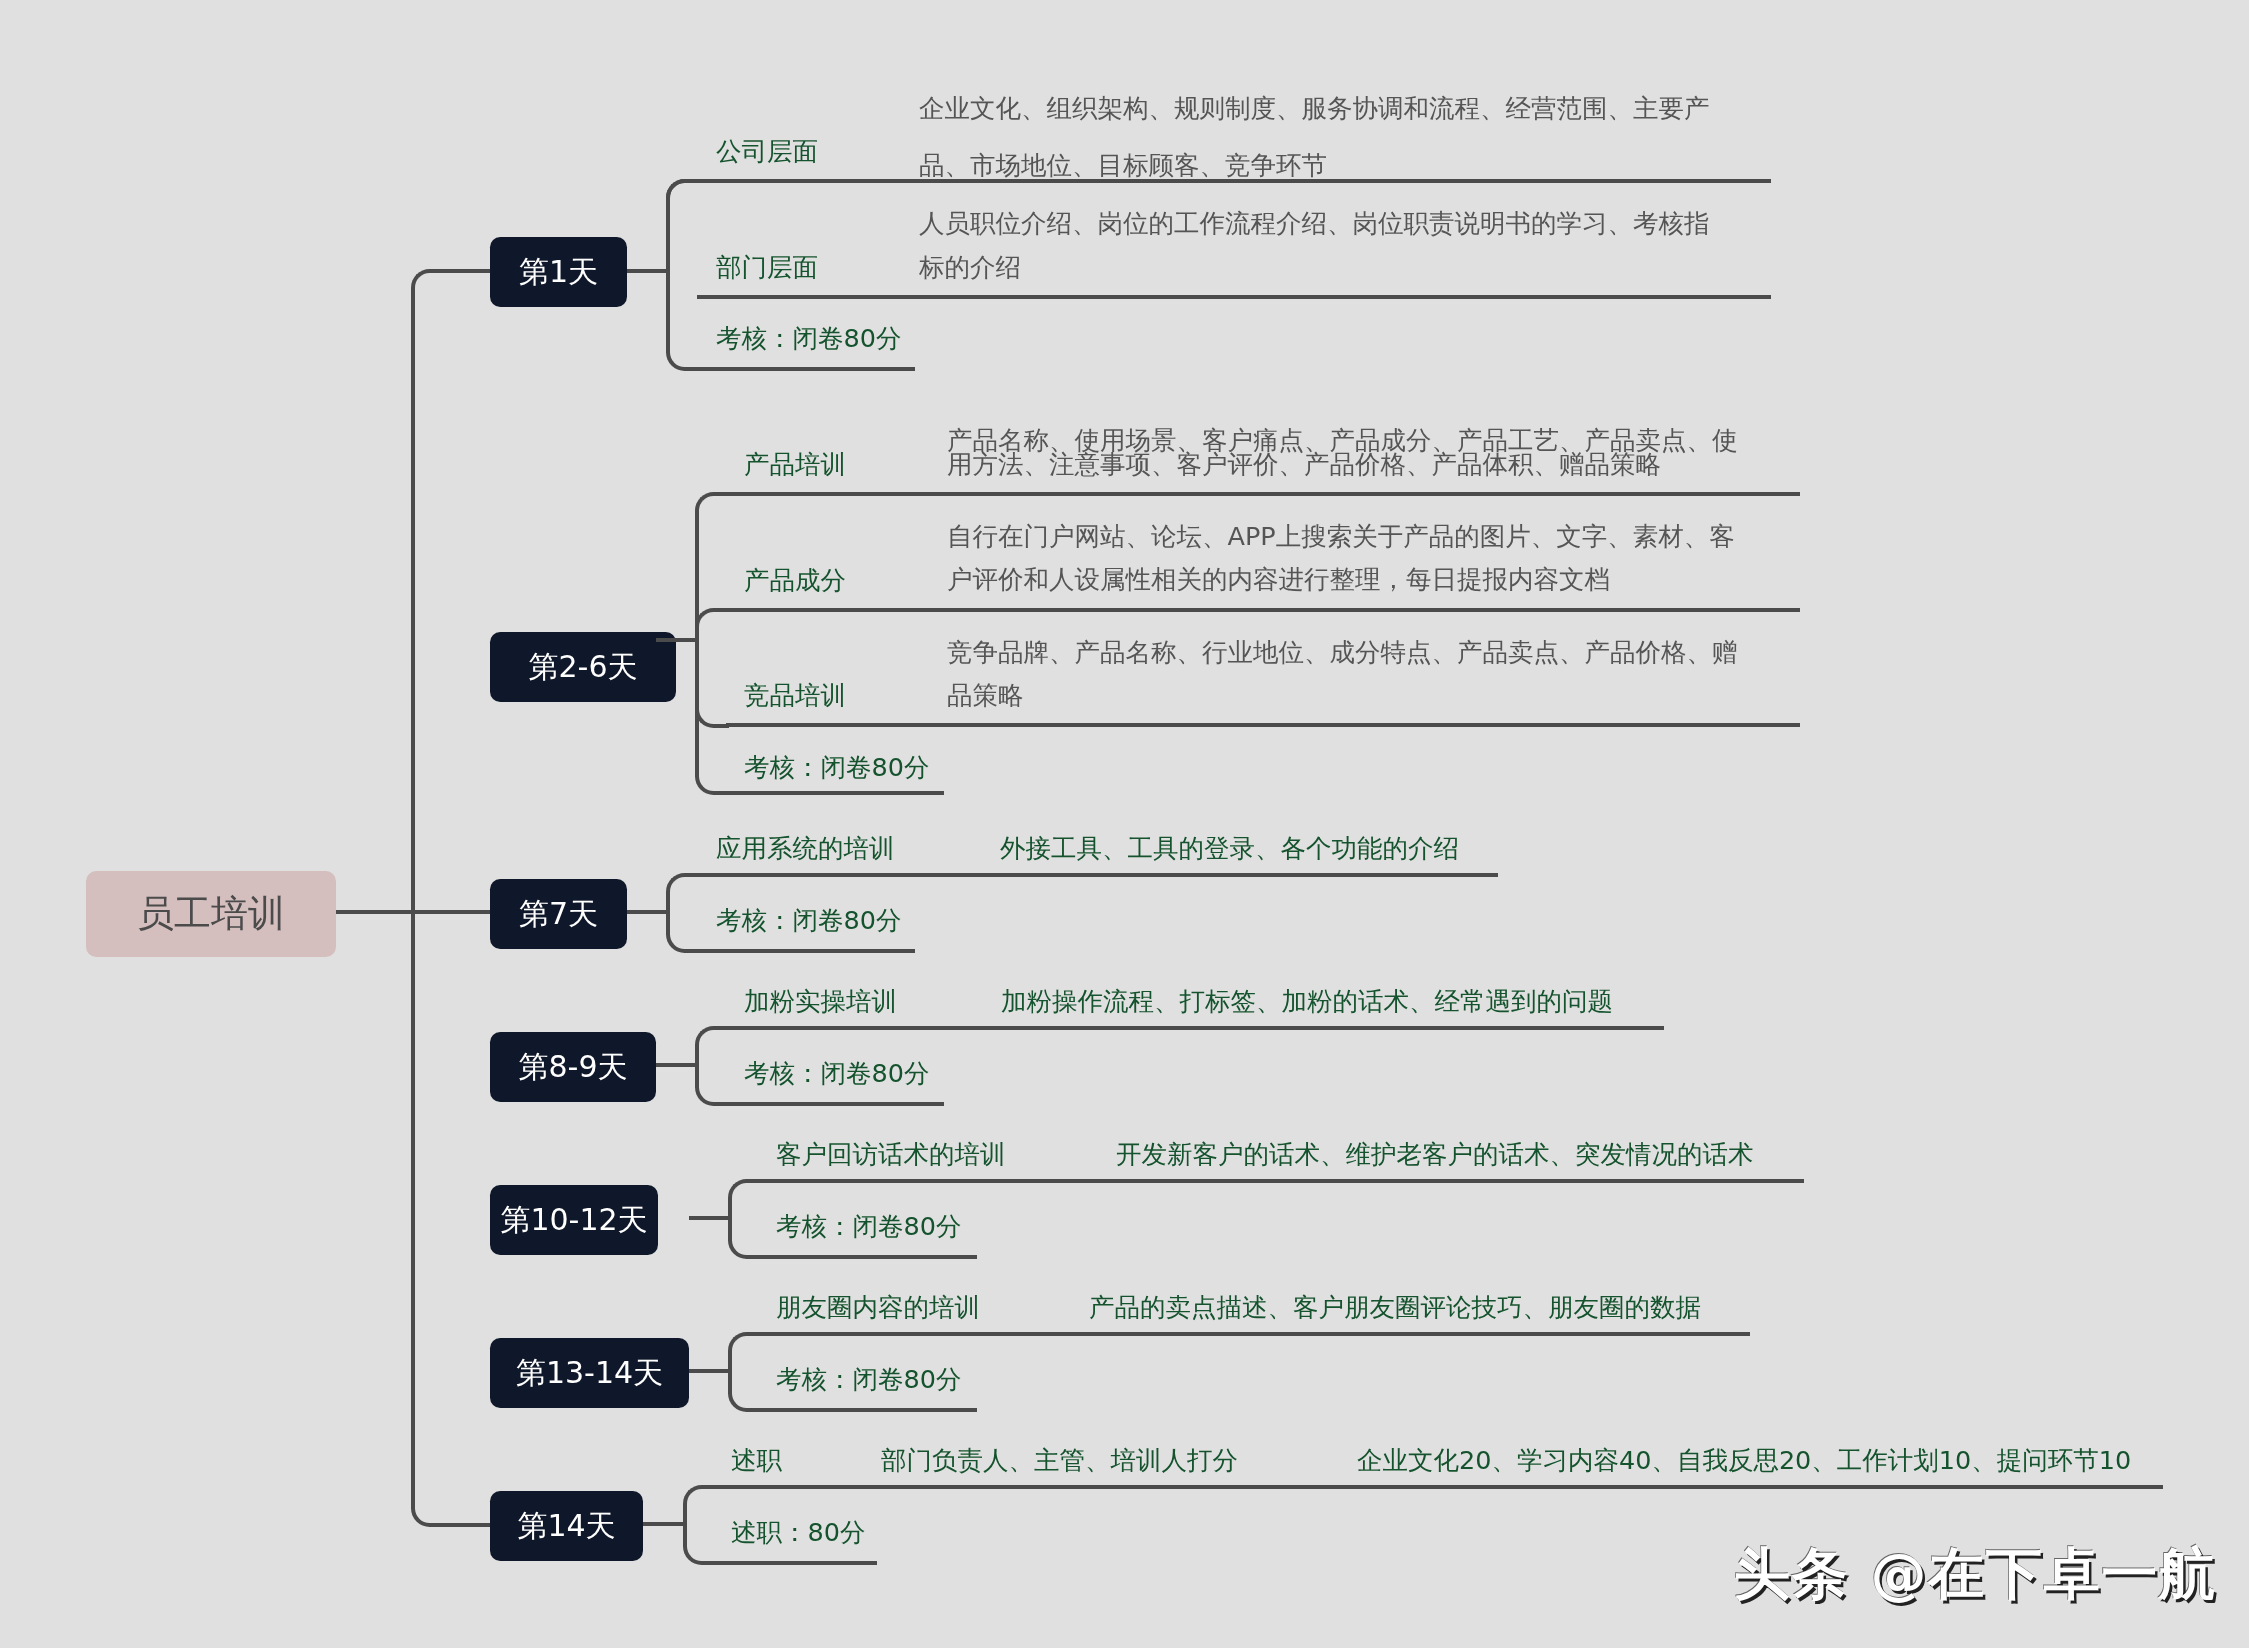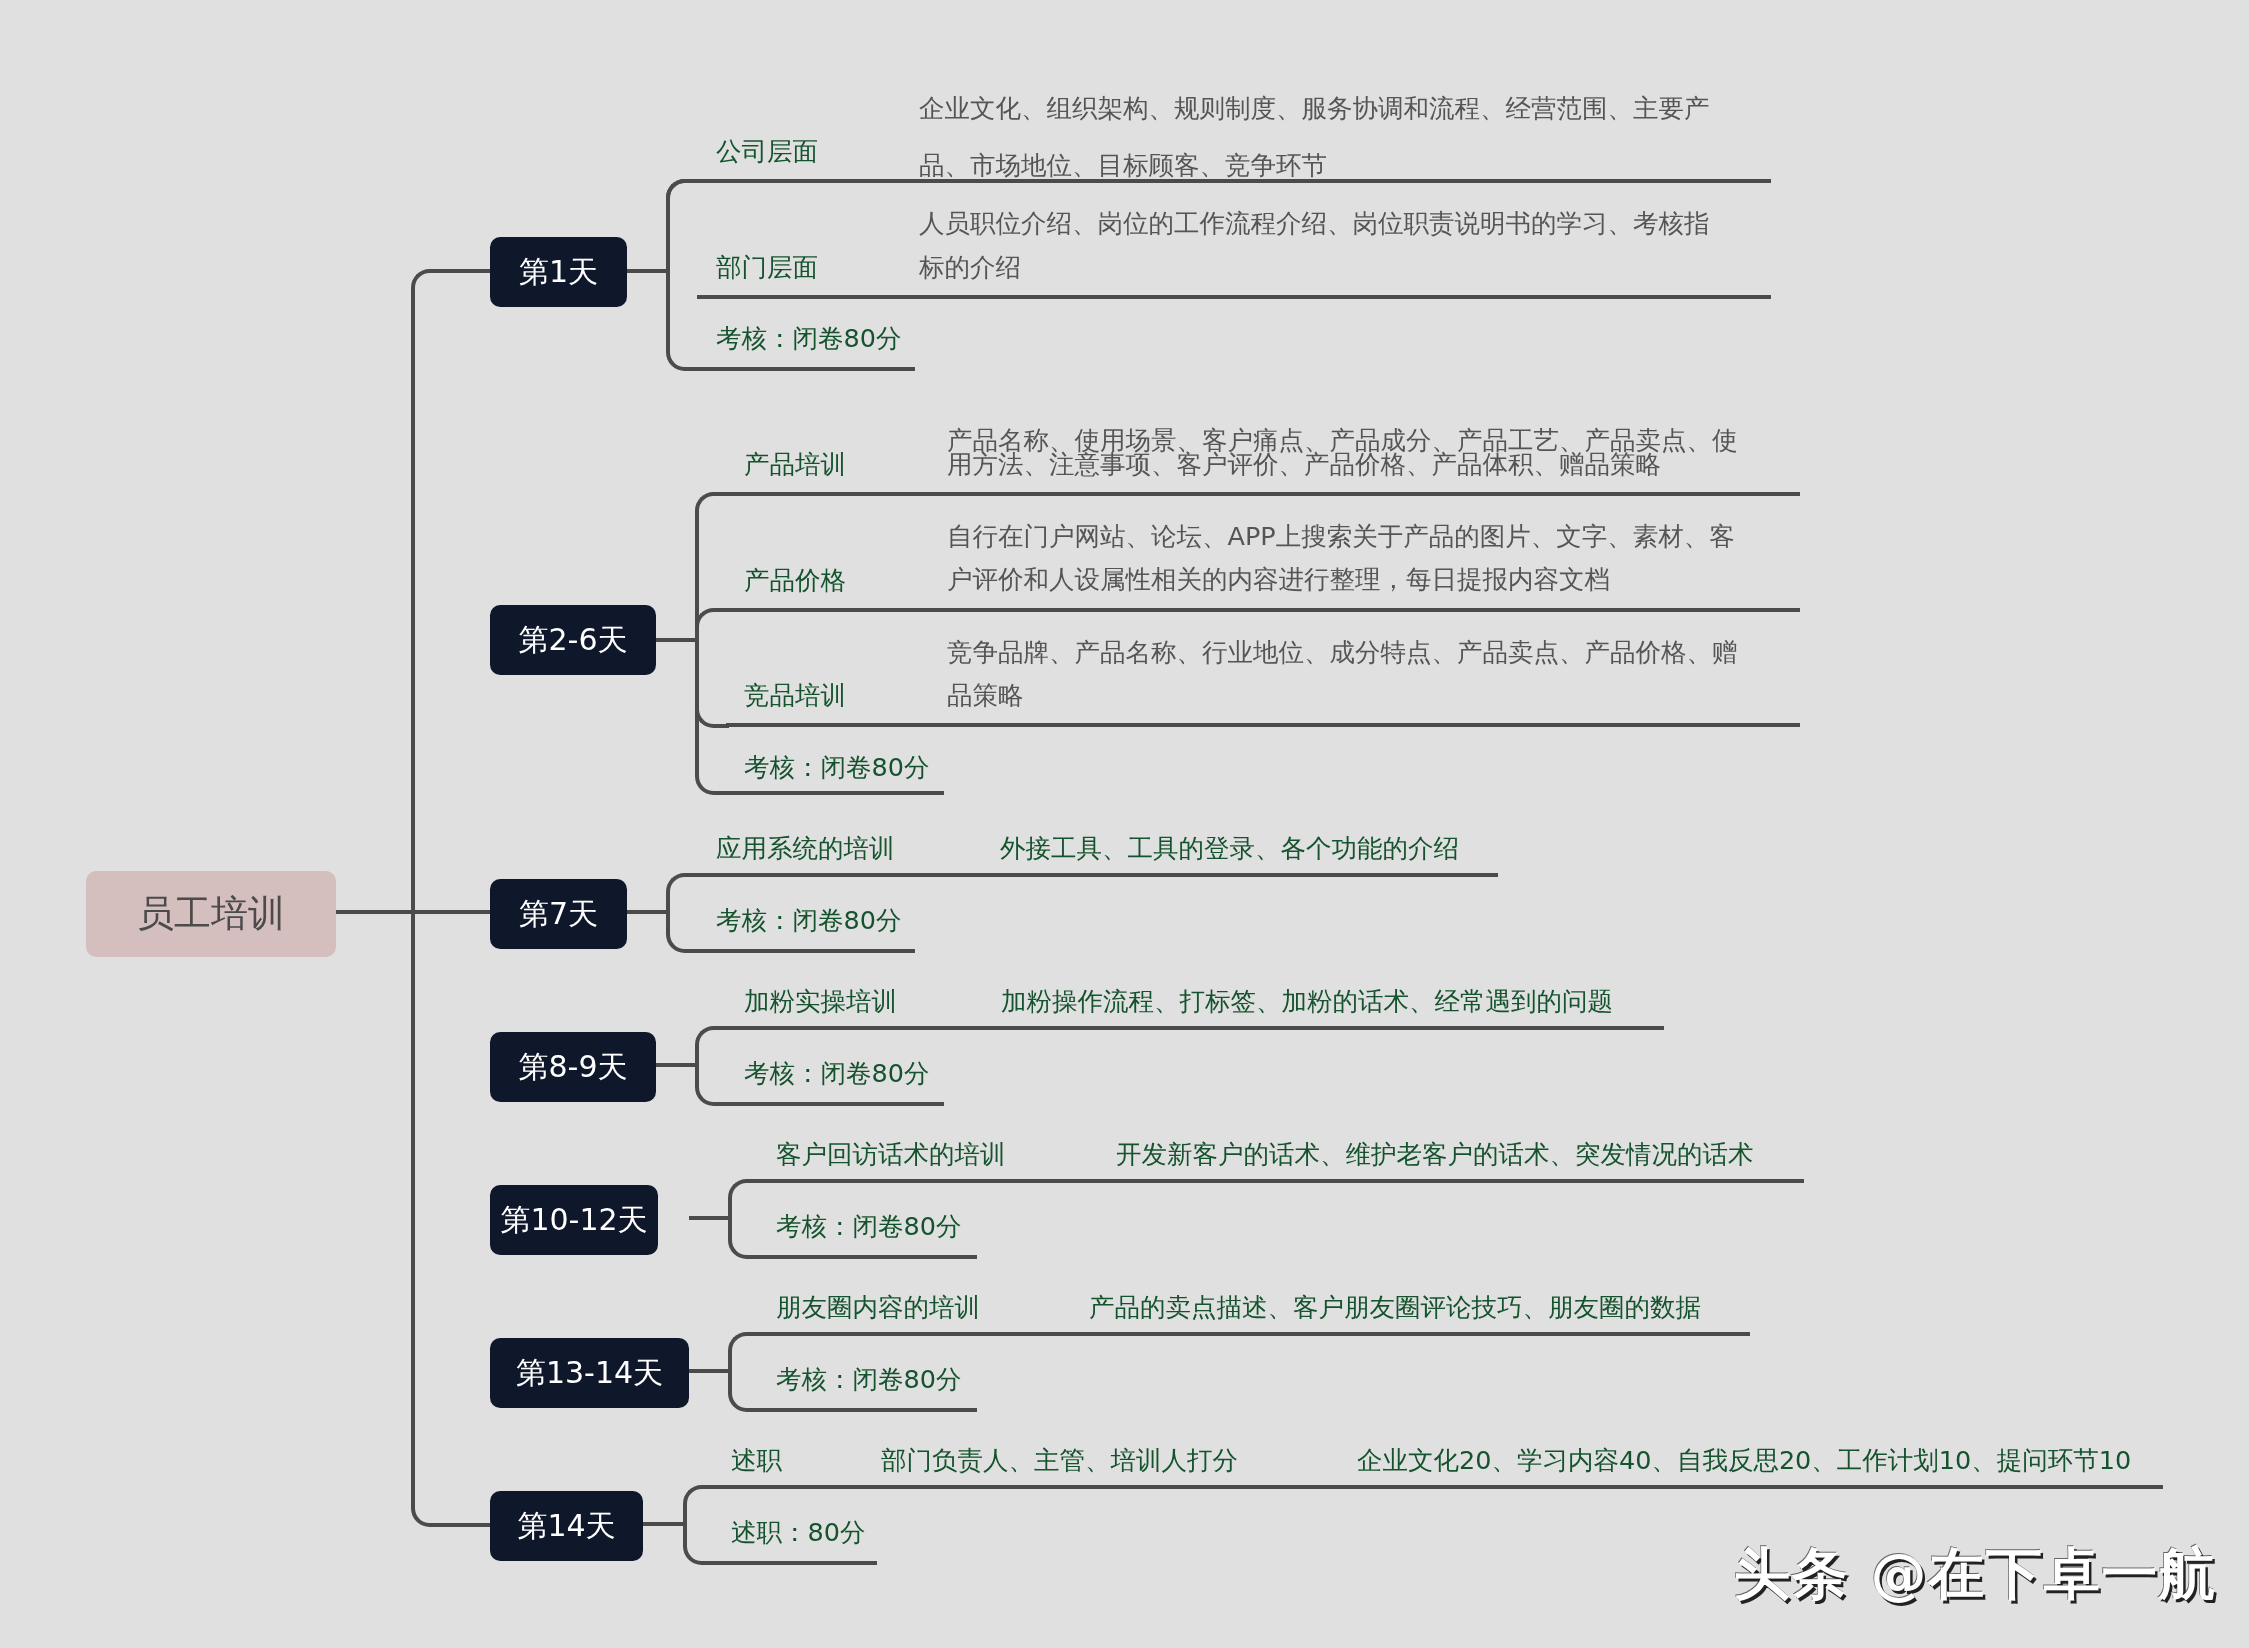--- a/index.html
+++ b/index.html
@@ -52,37 +52,37 @@
 <div class="lbl" style="left:716px; top:139px;">公司层面</div>
 <div class="desc" style="left:919px; top:87px;">企业文化、组织架构、规则制度、服务协调和流程、经营范围、主要产</div>
 <div class="desc" style="left:919px; top:144px;">品、市场地位、目标顾客、竞争环节</div>
 
 <div class="lbl" style="left:716px; top:255px;">部门层面</div>
 <div class="desc" style="left:919px; top:202px;">人员职位介绍、岗位的工作流程介绍、岗位职责说明书的学习、考核指</div>
 <div class="desc" style="left:919px; top:246px;">标的介绍</div>
 
 <div class="lbl" style="left:716px; top:326px;">考核：闭卷80分</div>
 
-<div class="day" style="left:490px; top:605px; width:166px;text-align:right;">
+<div class="day" style="left:490px; top:632px; width:186px;text-align:right;">
     <span>第2-6天</span>
   </div>
 <div class="line-h" style="left:656px; top:638px; width:42px;"></div>
 <div class="bracket" style="left:695px; top:492px; width:34px; height:303px;"></div>
 <div class="bracket-top-only" style="left:695px; top:608px; width:34px; height:51px;"></div>
 <div class="bracket-bot-only" style="left:695px; top:680px; width:34px; height:48px;"></div>
 <div class="line-h" style="left:726px; top:492px; width:1074px;"></div>
 <div class="line-h" style="left:726px; top:608px; width:1074px;"></div>
 <div class="line-h" style="left:726px; top:723px; width:1074px;"></div>
 <div class="line-h" style="left:726px; top:791px; width:218px;"></div>
 
 <div class="lbl" style="left:744px; top:452px;">产品培训</div>
 <div class="desc" style="left:947px; top:399px;margin-top:20px;">产品名称、使用场景、客户痛点、产品成分、产品工艺、产品卖点、使</div>
 <div class="desc" style="left:947px; top:443px;">用方法、注意事项、客户评价、产品价格、产品体积、赠品策略</div>
 
-<div class="lbl" style="left:744px; top:568px;">产品价格</div>
+<div class="lbl" style="left:744px; top:568px;">产品成分</div>
 <div class="desc" style="left:947px; top:515px;">自行在门户网站、论坛、APP上搜索关于产品的图片、文字、素材、客</div>
 <div class="desc" style="left:947px; top:558px;">户评价和人设属性相关的内容进行整理，每日提报内容文档</div>
 
 <div class="lbl" style="left:744px; top:683px;">竞品培训</div>
 <div class="desc" style="left:947px; top:631px;">竞争品牌、产品名称、行业地位、成分特点、产品卖点、产品价格、赠</div>
 <div class="desc" style="left:947px; top:674px;">品策略</div>
 
 <div class="lbl" style="left:744px; top:755px;">考核：闭卷80分</div>
 
 <div class="day" style="left:490px; top:879px; width:137px;">

